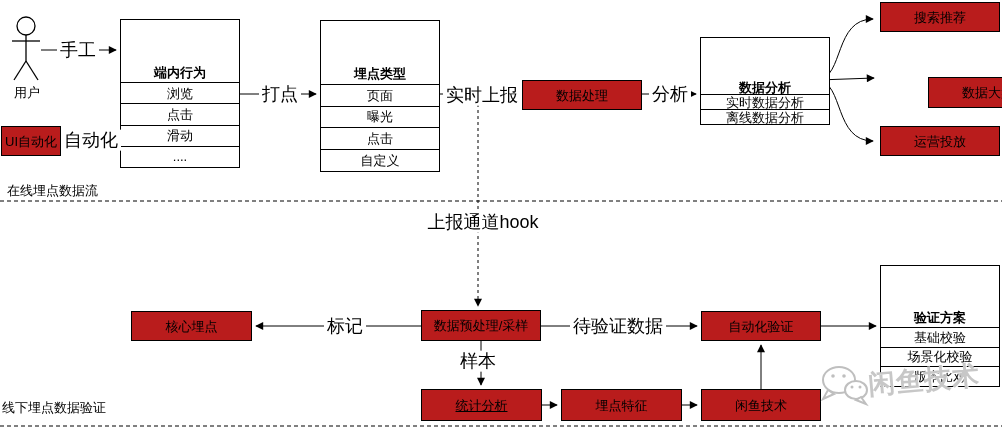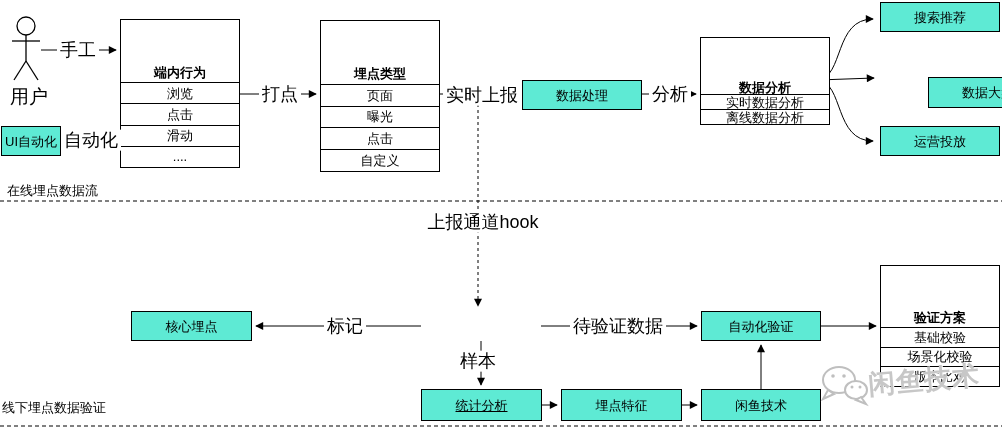--- a/index.html
+++ b/index.html
@@ -2,43 +2,43 @@
 <html><head>
 <meta charset="utf-8">
 <style>
   html,body{margin:0;padding:0;background:#fff;}
   #stage{
     position:relative;width:1002px;height:432px;background:#fff;overflow:hidden;
     font-family:"Liberation Sans","DejaVu Sans",sans-serif;color:#000;
   }
   #wires{position:absolute;left:0;top:0;z-index:0;}
   .box{
-    position:absolute;box-sizing:border-box;border:1px solid #000;background:#5eead4;
+    position:absolute;box-sizing:border-box;border:1px solid #000;background:#b91c1c;
     display:flex;align-items:center;justify-content:center;
     font-size:13px;line-height:1;z-index:1;white-space:nowrap;
   }
   .table{
     position:absolute;box-sizing:border-box;border:1px solid #000;background:#fff;
     display:flex;flex-direction:column;z-index:1;
   }
   .table .cell{
     flex:1;display:flex;align-items:center;justify-content:center;
     font-size:13px;line-height:1;border-top:1px solid #000;white-space:nowrap;
   }
   .table .cell:first-child{border-top:none;font-weight:bold;margin-top:42px;}
   .edge-label{
     position:absolute;transform:translate(-50%,-50%);background:#fff;
     padding:0 3px;font-size:18px;line-height:1.15;white-space:nowrap;z-index:2;
   }
   .section-label{
     position:absolute;font-size:13px;line-height:1;z-index:2;white-space:nowrap;
   }
   .actor-label{
-    position:absolute;left:6px;top:84px;width:42px;text-align:right;
-    font-size:19px;z-index:1;
+    position:absolute;left:6px;top:84px;width:42px;text-align:center;
+    font-size:13px;z-index:1;
   }
   #watermark{
     position:absolute;left:818px;top:358px;width:184px;height:56px;z-index:3;
     pointer-events:none;
   }
   #watermark .wm-text{
     position:absolute;left:50px;top:4px;font-size:27px;font-weight:bold;
     letter-spacing:1px;color:#c7c7c7;white-space:nowrap;
     transform:rotate(-5deg);text-shadow:1px 1px 0 #ffffff;
     font-family:"Liberation Sans","DejaVu Sans",sans-serif;
@@ -119,20 +119,21 @@
     <div class="cell">数据分析</div>
     <div class="cell">实时数据分析</div>
     <div class="cell">离线数据分析</div>
   </div>
 
   <div class="box" style="left:880px;top:2px;width:120px;height:30px;">搜索推荐</div>
   <div class="box" style="left:880px;top:77px;width:120px;height:31px;margin-left:48px;">数据大盘</div>
   <div class="box" style="left:880px;top:126px;width:120px;height:30px;">运营投放</div>
 
   <div class="box" style="left:131px;top:311px;width:121px;height:30px;">核心埋点</div>
+  <div class="box" style="left:421px;top:310px;width:120px;height:31px;">数据预处理/采样</div>
   <div class="box" style="left:701px;top:311px;width:120px;height:30px;">自动化验证</div>
 
   <div class="table" style="left:880px;top:265px;width:120px;height:122px;">
     <div class="cell">验证方案</div>
     <div class="cell">基础校验</div>
     <div class="cell">场景化校验</div>
     <div class="cell">版本比对</div>
   </div>
 
   <div class="box" style="left:421px;top:389px;width:121px;height:32px;text-decoration:underline;">统计分析</div>

